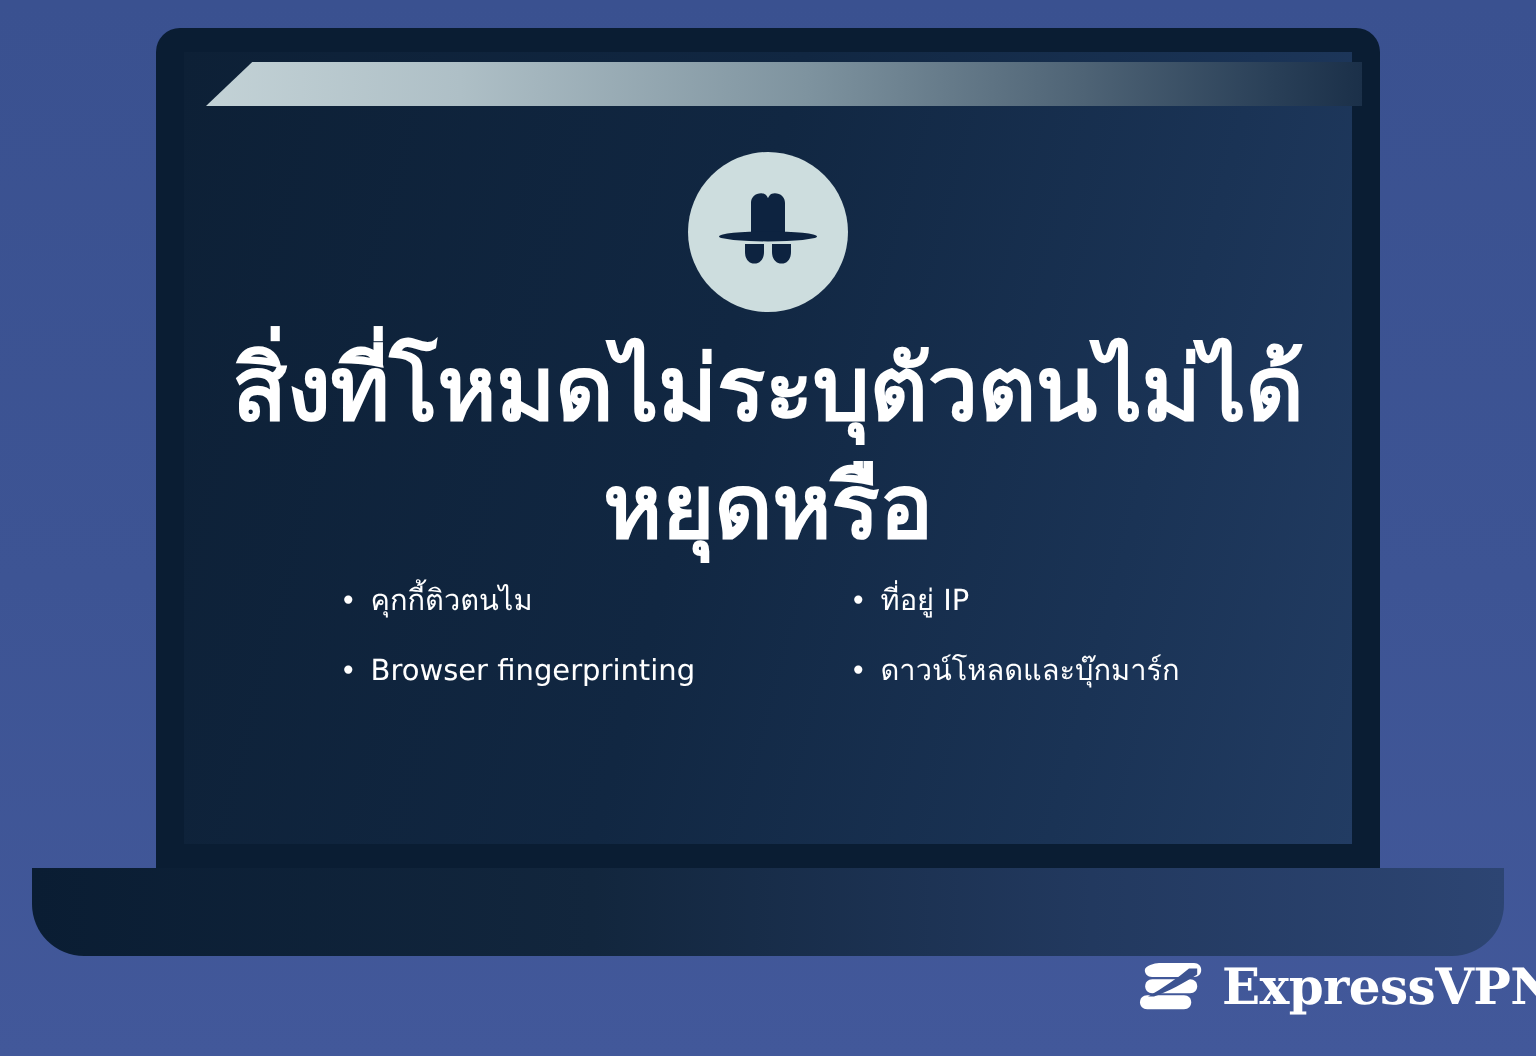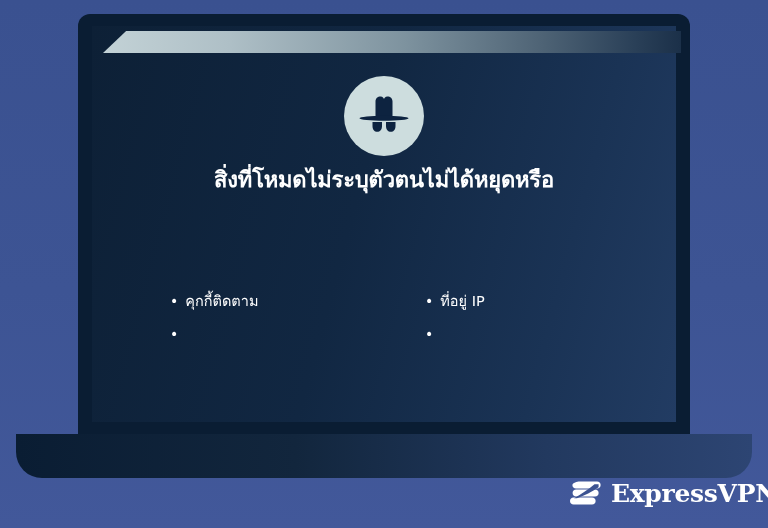--- a/index.html
+++ b/index.html
@@ -89,21 +89,21 @@
   }
 
   
   .headline {
     position: absolute;
     left: 96px;
     top: 166px;
     width: 576px;
     text-align: center;
     color: #ffffff;
-    font-size: 22px;
+    font-size: 45px;
     line-height: 1.30;
     font-weight: 700;
     letter-spacing: -0.2px;
   }
 
   
   .bullets {
     position: absolute;
     left: 170px;
     top: 292px;
@@ -178,34 +178,36 @@
 
   <div class="headline">
     <div>สิ่งที่โหมดไม่ระบุตัวตนไม่ได้หยุดหรือ</div>
   </div>
 
   <div class="bullets">
 
     <div class="bullet-col left">
       <div class="bullet-item">
         <span class="bullet-dot">•</span>
-        <span>คุกกี้ติดตาม</span>
-      </div>
-      <div class="bullet-item">
-        <span class="bullet-dot">•</span>
+        <span>คุกกี้ติวตนไม</span>
+      </div>
+      <div class="bullet-item">
+        <span class="bullet-dot">•</span>
+        <span>Browser fingerprinting</span>
       </div>
     </div>
 
     <div class="bullet-col right">
       <div class="bullet-item">
         <span class="bullet-dot">•</span>
         <span>ที่อยู่ IP</span>
       </div>
       <div class="bullet-item">
         <span class="bullet-dot">•</span>
+        <span>ดาวน์โหลดและบุ๊กมาร์ก</span>
       </div>
     </div>
 
   </div>
 
   <div class="laptop-base"></div>
 
   <div class="logo">
     <svg class="logo-mark" viewBox="0 0 34 34">
       <path d="M11.5 5.5 L29.0 5.5 C31.2 5.5 32.6 7.0 32.6 9.0 C32.6 11.0 31.2 12.5 29.0 12.5 L8.0 12.5 C5.8 12.5 4.4 11.0 4.4 9.0 C4.4 7.0 9.3 5.5 11.5 5.5 Z" fill="#ffffff"></path>

